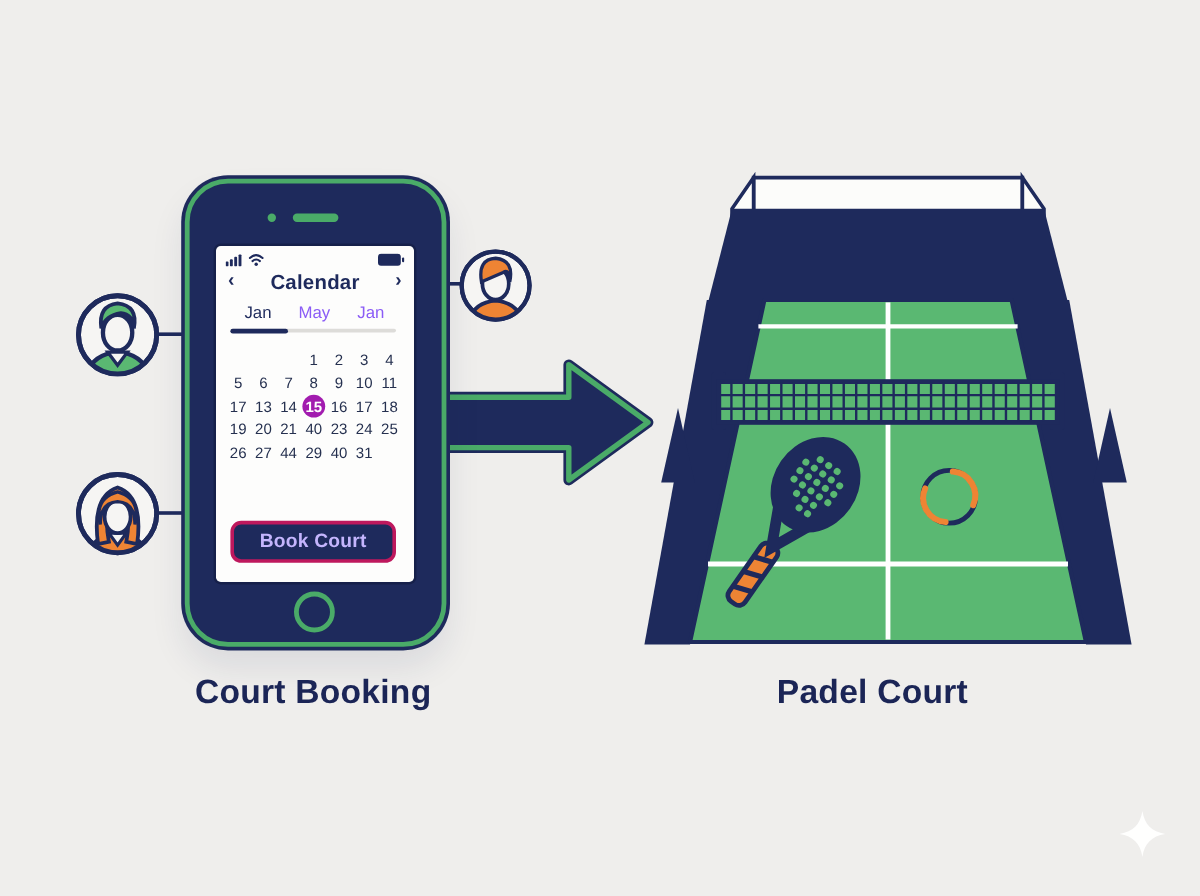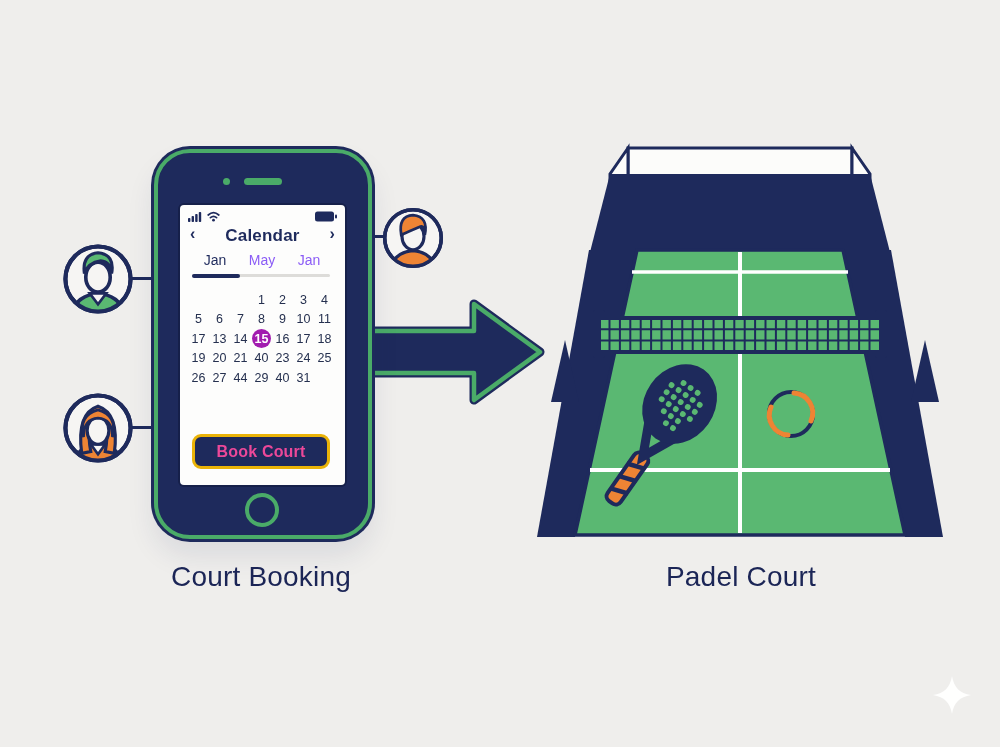--- a/index.html
+++ b/index.html
@@ -44,33 +44,33 @@
   .underline-active { position:absolute; top:68.5px; left:12px; width:48px; height:4px;
     background:#1e2a5c; border-radius:2px; }
   #cal-grid { position:absolute; top:85px; left:8px;
     display:grid; grid-template-columns:repeat(7,21px); grid-auto-rows:19.5px; }
   .day { display:flex; align-items:center; justify-content:center;
     font-size:12.5px; color:#25304f; }
   .day.selected { background:#a21caf; color:#ffffff; border-radius:50%;
     width:19px; height:19px; margin:auto; font-weight:600; }
   .book-btn {
     position:absolute; left:12px; bottom:16px; width:132px; height:29px;
-    background:#1e2a5c; border:3px solid #eab308; border-radius:9px;
-    color:#ec4899; font-size:16px; font-weight:700; text-align:center;
+    background:#1e2a5c; border:3px solid #be185d; border-radius:9px;
+    color:#c4b5fd; font-size:16px; font-weight:700; text-align:center;
     line-height:29px; letter-spacing:0.2px; cursor:default;
   }
   .home-btn { position:absolute; left:87px; top:340px; width:26px; height:26px;
     border:4px solid #4aab68; border-radius:50%; }
   
   #court { position:absolute; left:515px; top:128px; }
   
   .caption { position:absolute; top:561px; width:300px; text-align:center;
-    font-size:28px; font-weight:400; color:#1b2556; letter-spacing:0.2px; }
+    font-size:28px; font-weight:700; color:#1b2556; letter-spacing:0.2px; }
   #caption-left { left:111px; }
-  #caption-right { left:591px; }
+  #caption-right { left:577px; }
   
   #sparkle { position:absolute; left:931px; top:674px; }
 </style>
 </head>
 <body>
 
 <div id="canvas">
 
   <div class="connector" style="left:130px; top:277px; width:26px;"></div>
   <div class="connector" style="left:130px; top:426px; width:26px;"></div>

